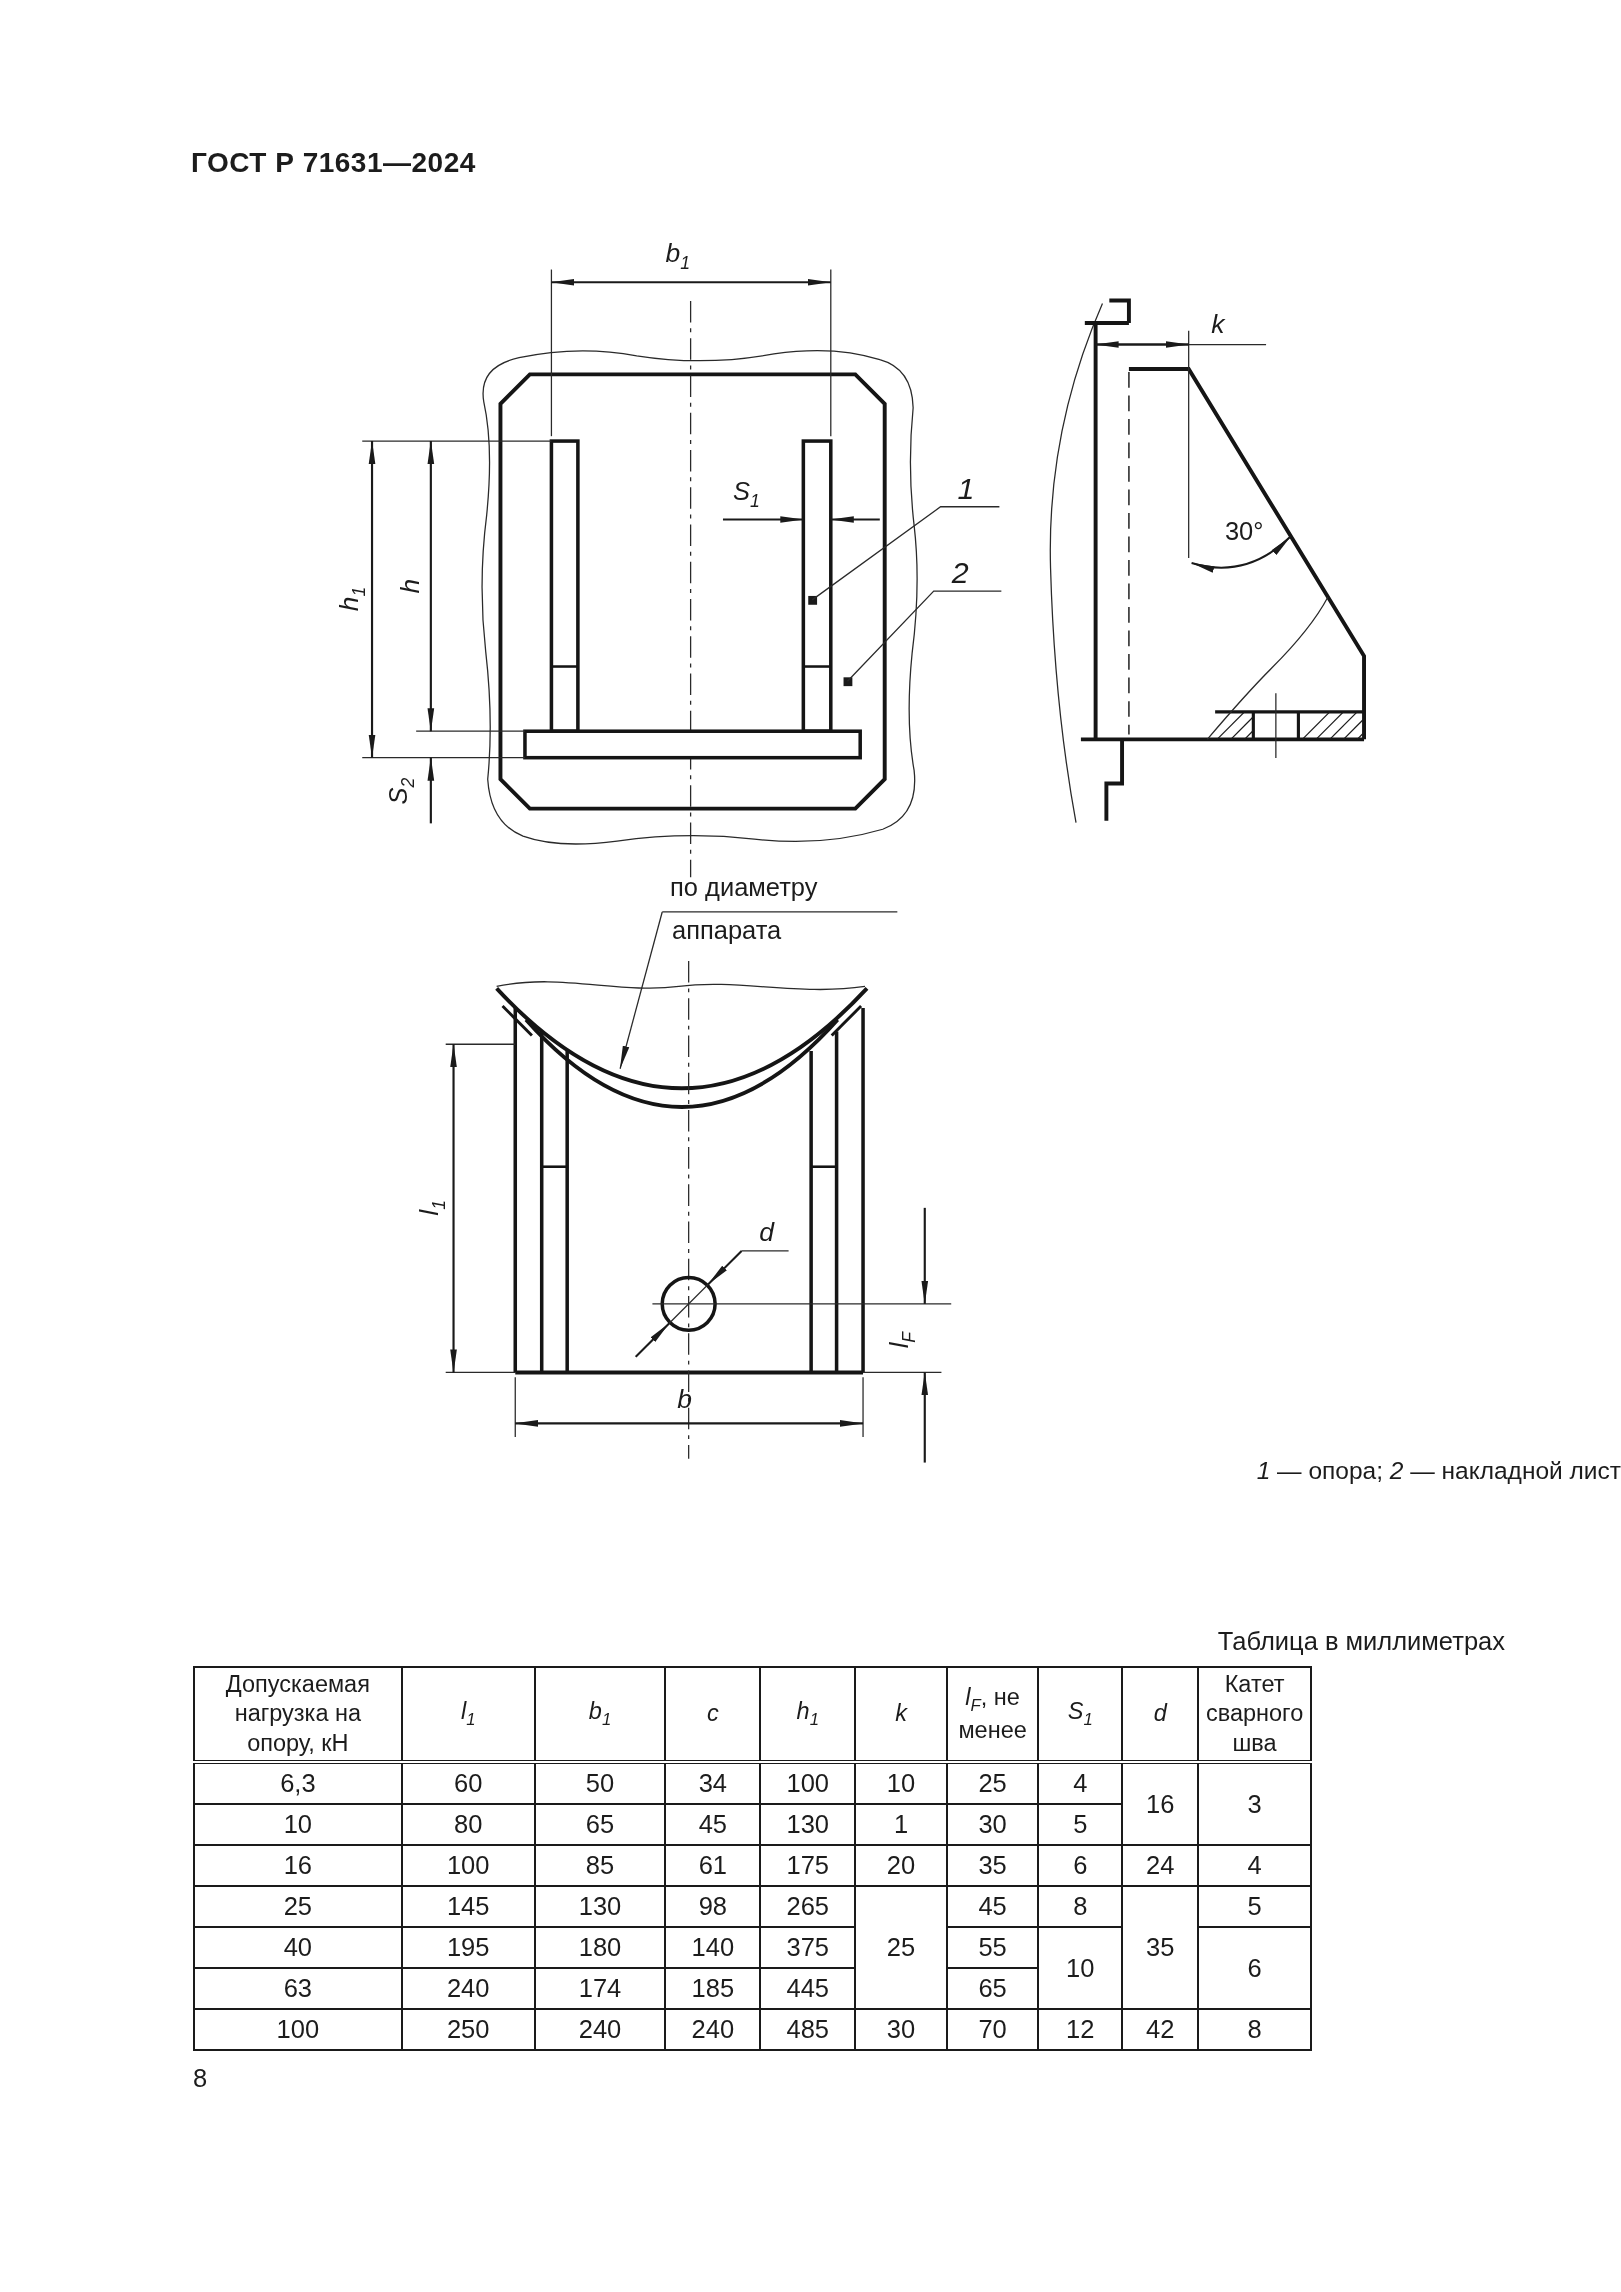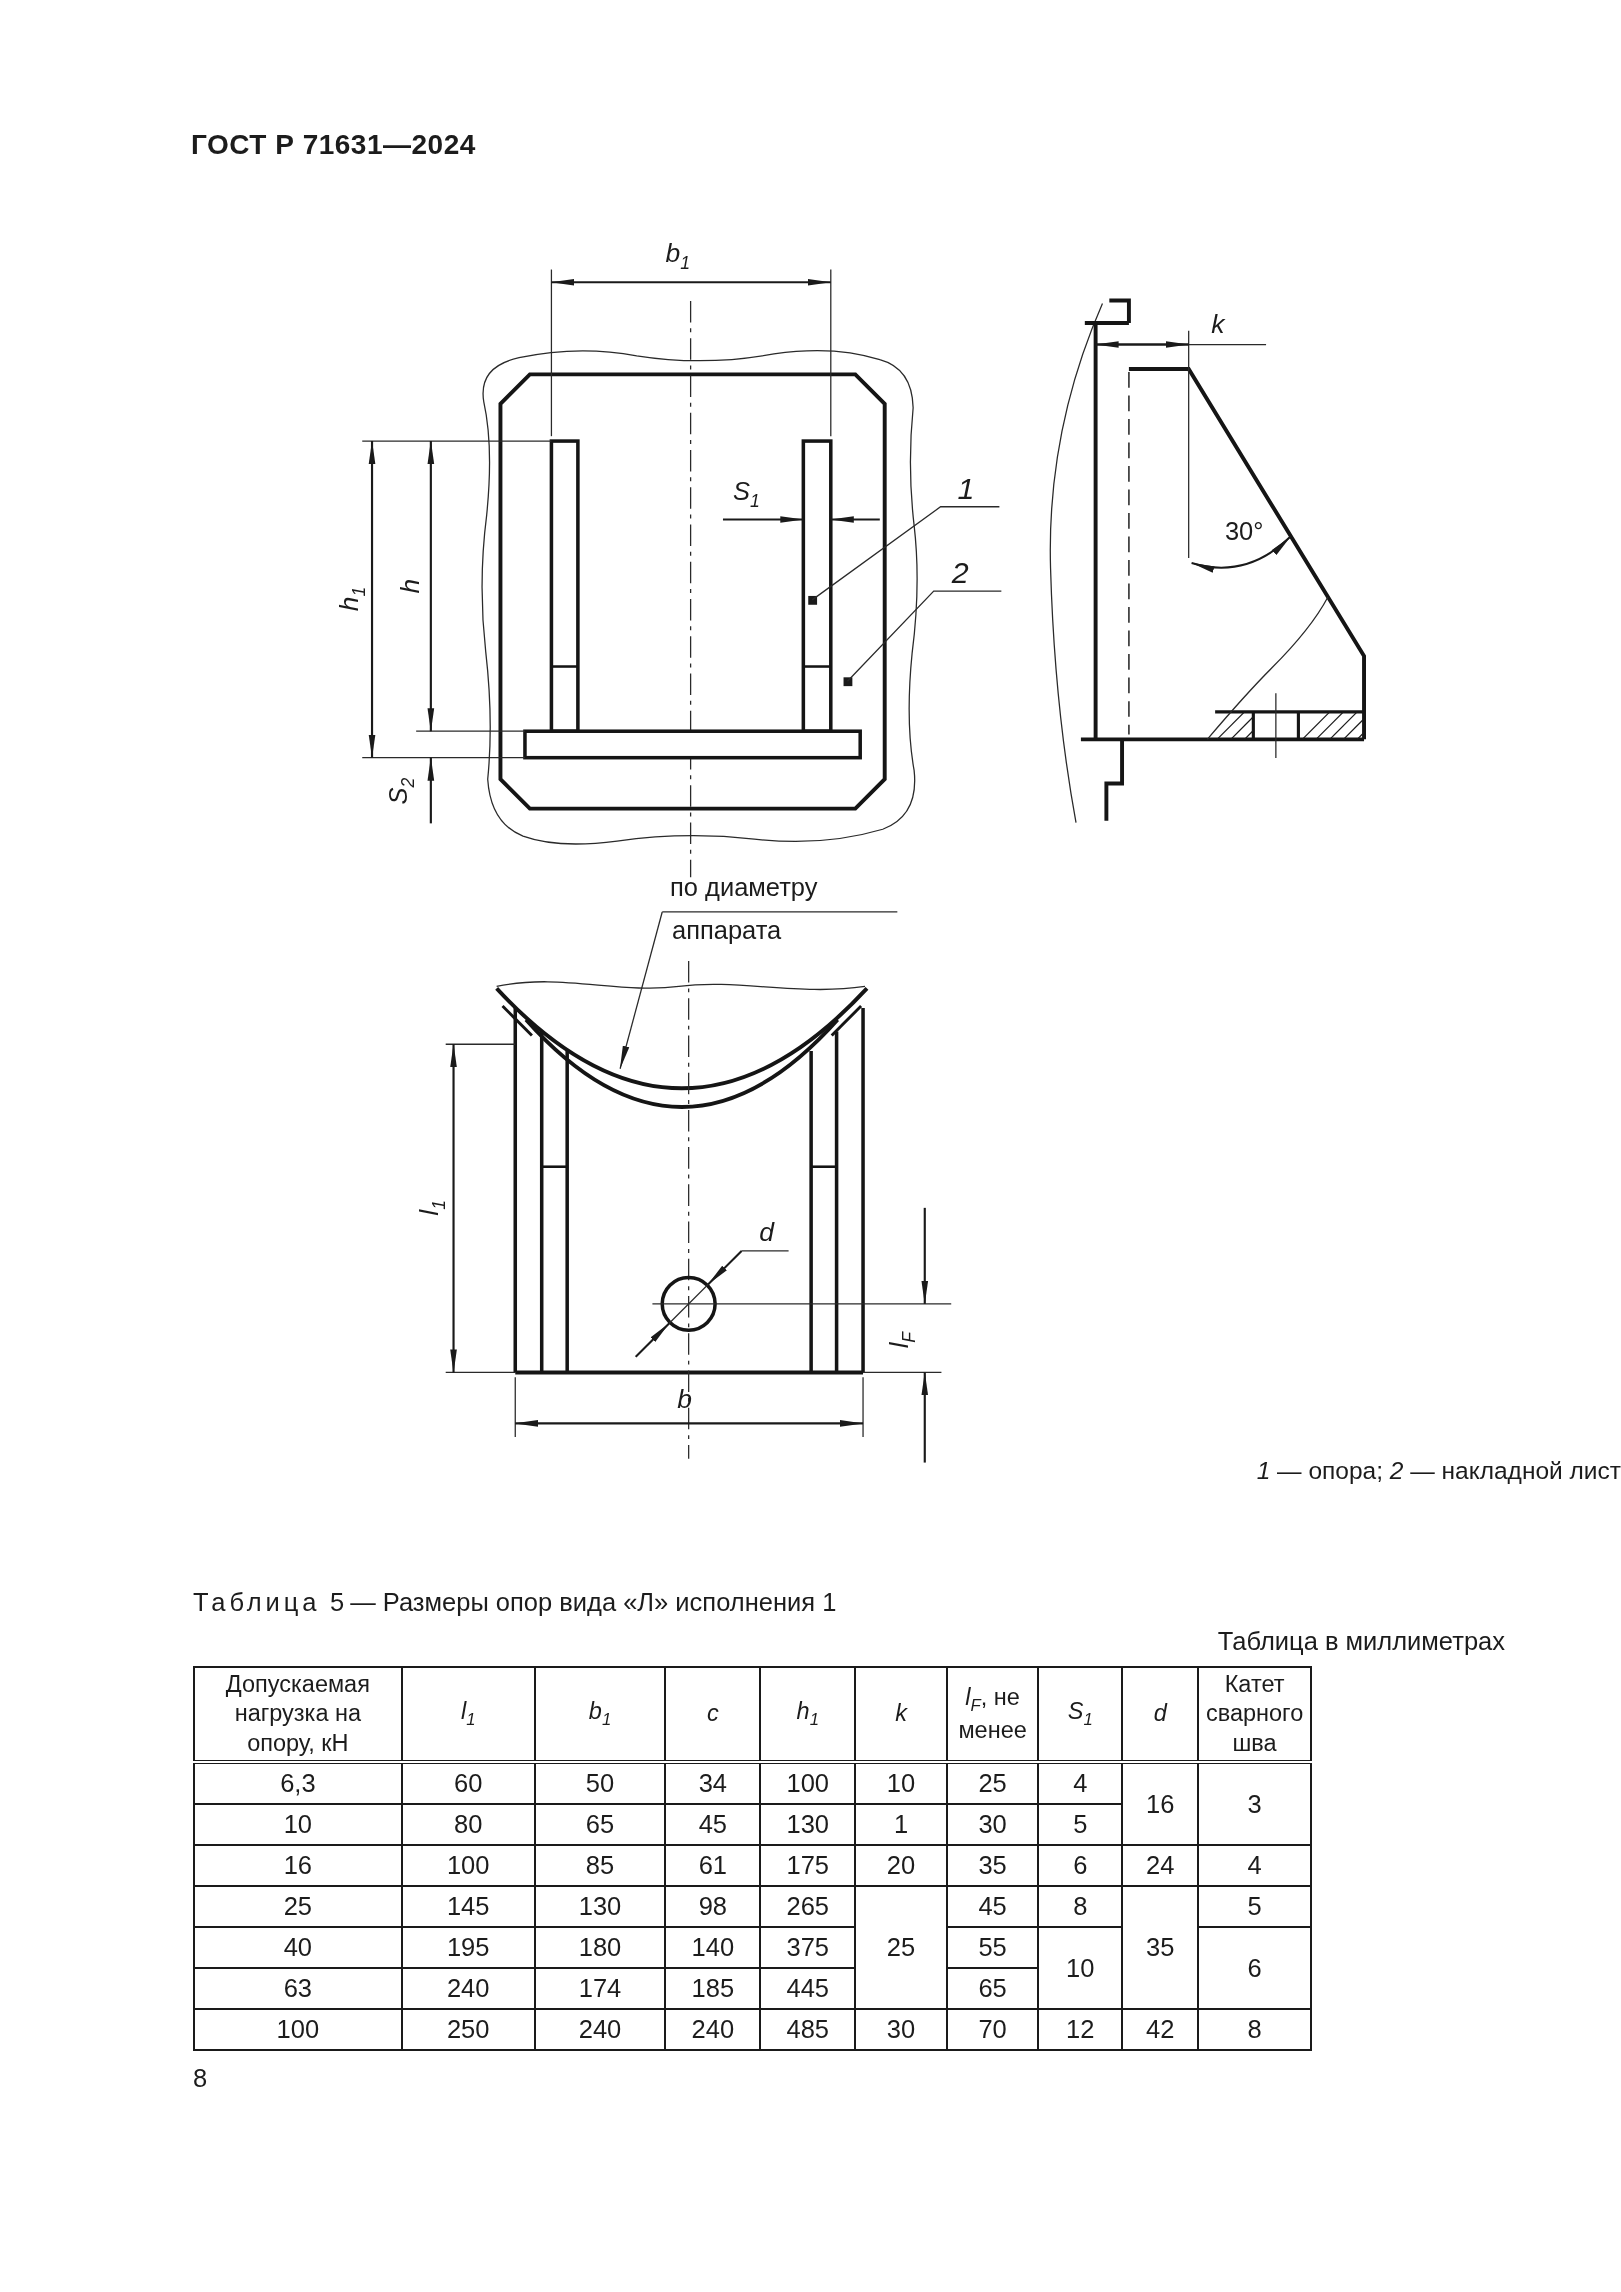--- a/index.html
+++ b/index.html
@@ -1,21 +1,21 @@
 <!DOCTYPE html>
 <html><head>
 <meta charset="utf-8">
 <style>
   html,body{margin:0;padding:0;background:#e8e8e8;}
   .page{
     position:relative;width:1621px;height:2293px;background:#ffffff;
     font-family:"Liberation Sans", sans-serif;color:#1c1c1c;overflow:hidden;
   }
   .abs{position:absolute;}
-  .doc-header{left:191px;top:129px;font-size:28px;font-weight:bold;letter-spacing:0.5px;}
+  .doc-header{left:191px;top:147px;font-size:28px;font-weight:bold;letter-spacing:0.5px;}
   .fig-caption-legend{left:0;top:1457px;width:1621px;text-align:right;font-size:24.5px;}
   .fig-caption-legend .it{font-style:italic;}
   .fig-caption-main{left:0;top:1503px;width:1621px;text-align:center;font-size:25.5px;}
   .tbl-title{left:193px;top:1588px;font-size:25.5px;}
   .tbl-title .spread{letter-spacing:3.9px;margin-right:9.8px;}
   .tbl-title .num{margin-right:5.9px;}
   .units-note{top:1627px;right:116px;font-size:25.5px;}
   .page-number{left:193px;top:2064px;font-size:25.5px;}
 
   table.dims{
@@ -203,21 +203,20 @@
 
     <line x1="155" y1="525" x2="155" y2="586" stroke="#2a2a2a" stroke-width="1.3"></line>
     <line x1="510" y1="525" x2="510" y2="586" stroke="#2a2a2a" stroke-width="1.3"></line>
     <line x1="155" y1="572" x2="510" y2="572" stroke="#1a1a1a" stroke-width="2.2" marker-start="url(#a3s)" marker-end="url(#a3e)"></line>
     <text x="328" y="556" class="lbl" text-anchor="middle"><tspan>b</tspan></text>
   </svg>
 
   <div class="abs fig-caption-legend"><span class="it">1</span><span> — опора; </span><span class="it">2</span><span> — накладной лист</span></div>
 
 
-  <div class="abs tbl-title"><span class="spread">Таблица</span><span class="num">5</span><span>— Размеры опор вида «Л» исполнения 1</span></div>
 
   <div class="abs units-note">Таблица в миллиметрах</div>
 
   <table class="dims">
     <colgroup>
       <col style="width:18.6%">
         <col style="width:11.9%">
         <col style="width:11.7%">
         <col style="width:8.5%">
       <col style="width:8.5%">

